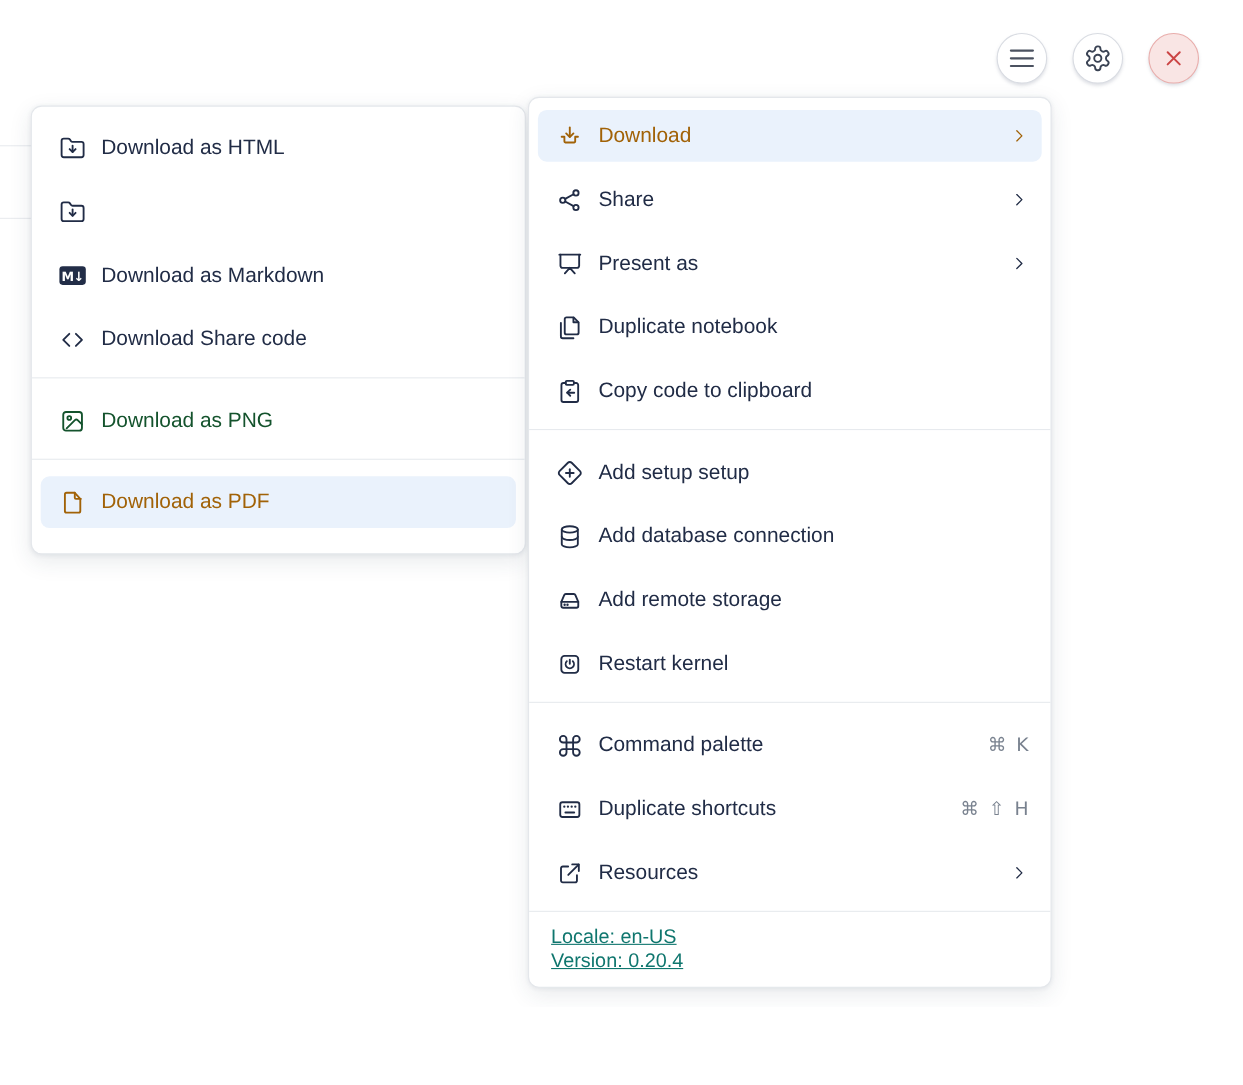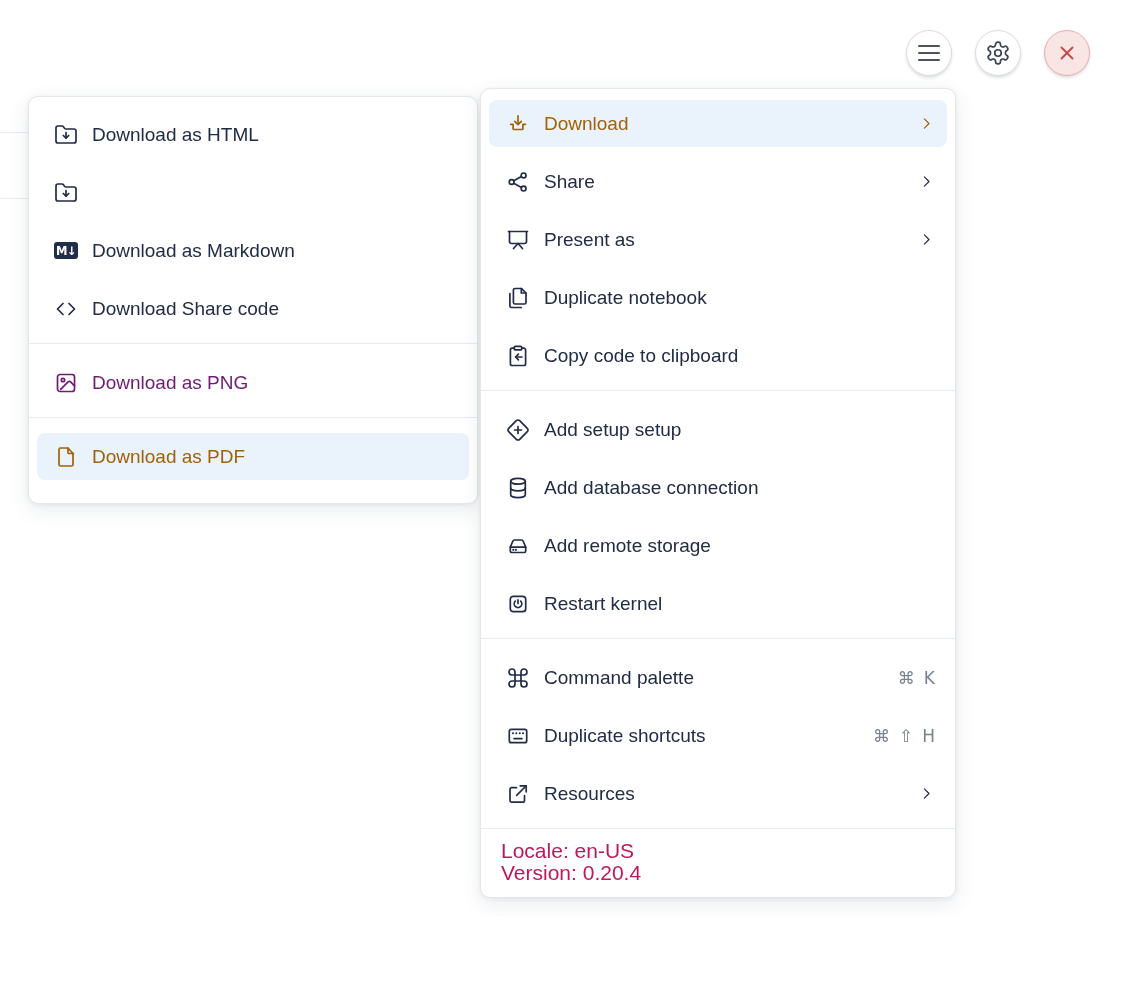--- a/index.html
+++ b/index.html
@@ -38,37 +38,37 @@
   }
   .mainmenu { left:480px; top:88px; width:476px; padding:11px 0 0; }
   .submenu  { left:28px;  top:96px; width:450px; padding:14px 0 12px; }
 
   .mi {
     height:47px; margin:0 8px 11px; padding:0 12px 0 17px;
     border-radius:8px; display:flex; align-items:center; gap:14px;
     font-size:19px; color:#212c46; cursor:pointer; white-space:nowrap;
   }
   .mi.active  { background:#eaf2fc; color:#a16207; }
-  .mi.disabled{ color:#701a75; cursor:default; }
+  .mi.disabled{ color:#14532d; cursor:default; }
   .mi .ic { width:24px; height:24px; flex:0 0 24px; display:flex; align-items:center; justify-content:center; }
   .mi svg { stroke:currentColor; fill:none; stroke-width:1.7; stroke-linecap:round; stroke-linejoin:round; }
   .chev { margin-left:auto; display:flex; align-items:center; }
   .keys { margin-left:auto; display:flex; gap:9px; color:#79828f; font-size:17px; font-family:"DejaVu Sans","Liberation Sans",sans-serif; }
   .sep { height:1px; background:#e7eaee; margin:0 0 15px; }
 
   .md-badge {
     width:24px; height:17px; border-radius:3px; background:#222d47;
     color:#ffffff; font-size:11.5px; font-weight:bold;
     display:flex; align-items:center; justify-content:center; letter-spacing:-0.5px;
     font-family:"DejaVu Sans","Liberation Sans",sans-serif;
   }
 
   .menu-footer {
     border-top:1px solid #e7eaee; padding:11px 20px 13px;
-    color:#be185d; font-size:21px;
+    color:#0f766e; font-size:18px;text-decoration:underline;
   }
   .menu-footer .fline { line-height:22px; }
   .menu-footer .fline + .fline { }
 </style>
 </head>
 <body>
 
 <div class="stage">
 
   <div class="bg-line l1"></div>

